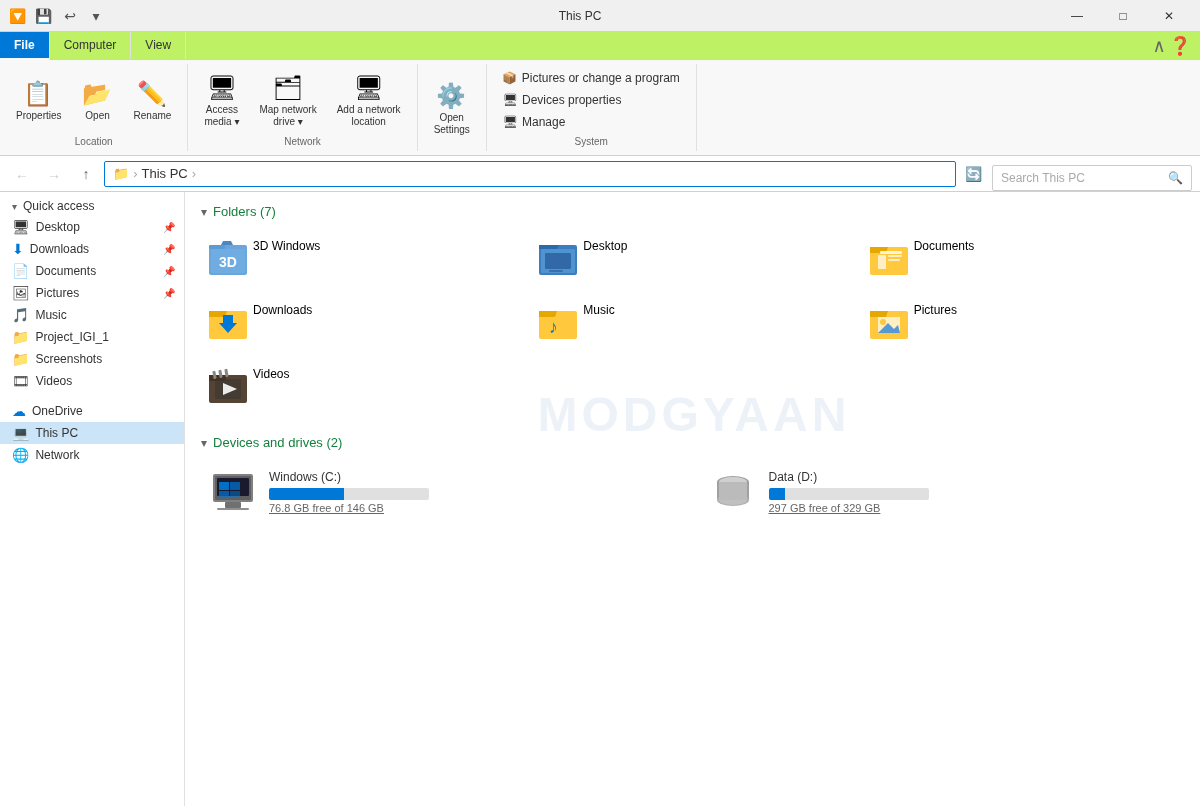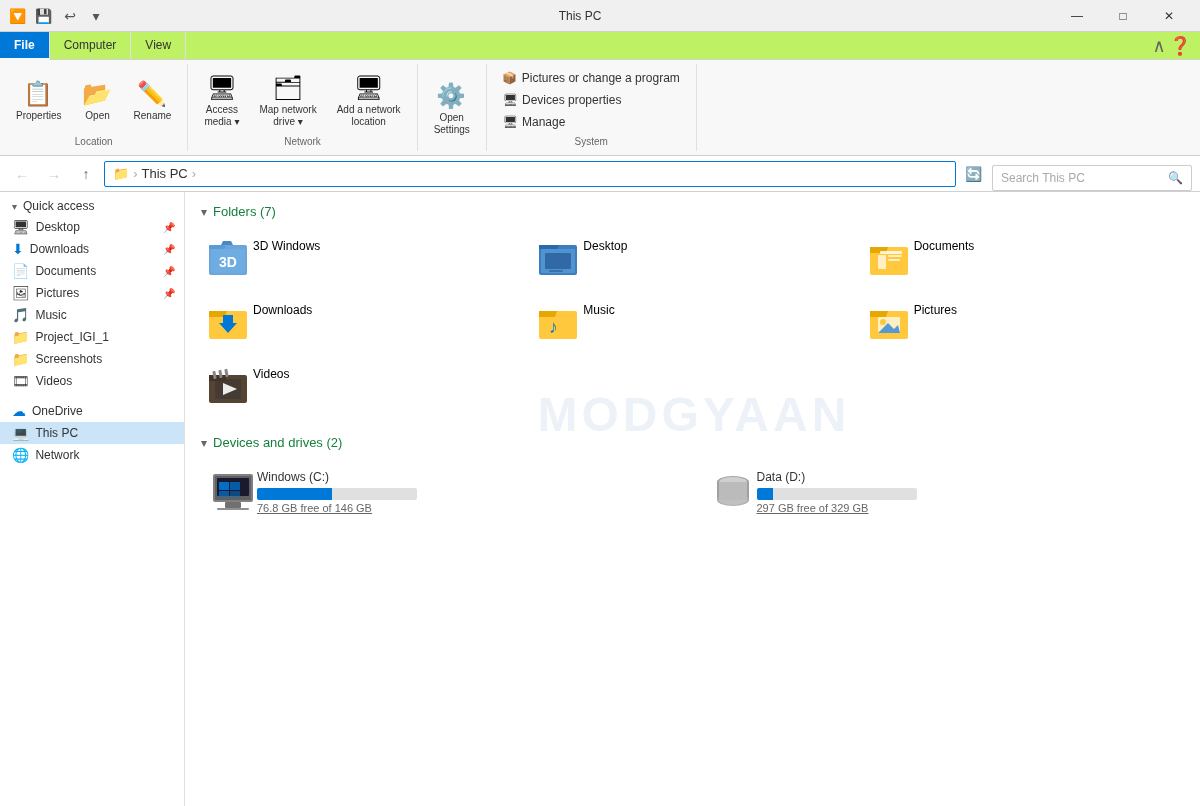--- a/index.html
+++ b/index.html
@@ -66,21 +66,21 @@
 
     
     .section-header { display: flex; align-items: center; gap: 6px; margin-bottom: 12px; margin-top: 4px; }
     .section-toggle { color: #666; font-size: 12px; cursor: pointer; }
     .section-title { font-size: 13px; color: #15803d; font-weight: 400; }
     .folders-grid { display: grid; grid-template-columns: repeat(3, 1fr); gap: 8px; margin-bottom: 20px; }
     .folder-item { display: flex; align-items: flex-start; padding: 8px; border-radius: 3px; cursor: pointer; }
 
     
     .devices-grid { display: grid; grid-template-columns: repeat(2, 1fr); gap: 16px; }
-    .device-item { display: flex; align-items: center; gap: 0; padding: 8px; border-radius: 3px; cursor: pointer; }
+    .device-item { display: flex; align-items: center; gap: 12px; padding: 8px; border-radius: 3px; cursor: pointer; }
     .device-info { flex: 1; }
     .device-name { font-size: 12px; color: #333; margin-bottom: 4px; }
     .drive-bar { height: 12px; background: #e0e0e0; border-radius: 2px; overflow: hidden; width: 160px; }
     .drive-fill { height: 100%; background: #0078d7; }
     .drive-space { font-size: 11px; color: #666; margin-top: 2px; text-decoration: underline; }
 
     
     .watermark { position: absolute; top: 50%; left: 50%; transform: translate(-20%, -30%); font-size: 48px; font-weight: bold; color: rgba(100,150,200,0.12); pointer-events: none; z-index: 10; font-family: Arial, sans-serif; letter-spacing: 4px; }
   </style>
 </head>

